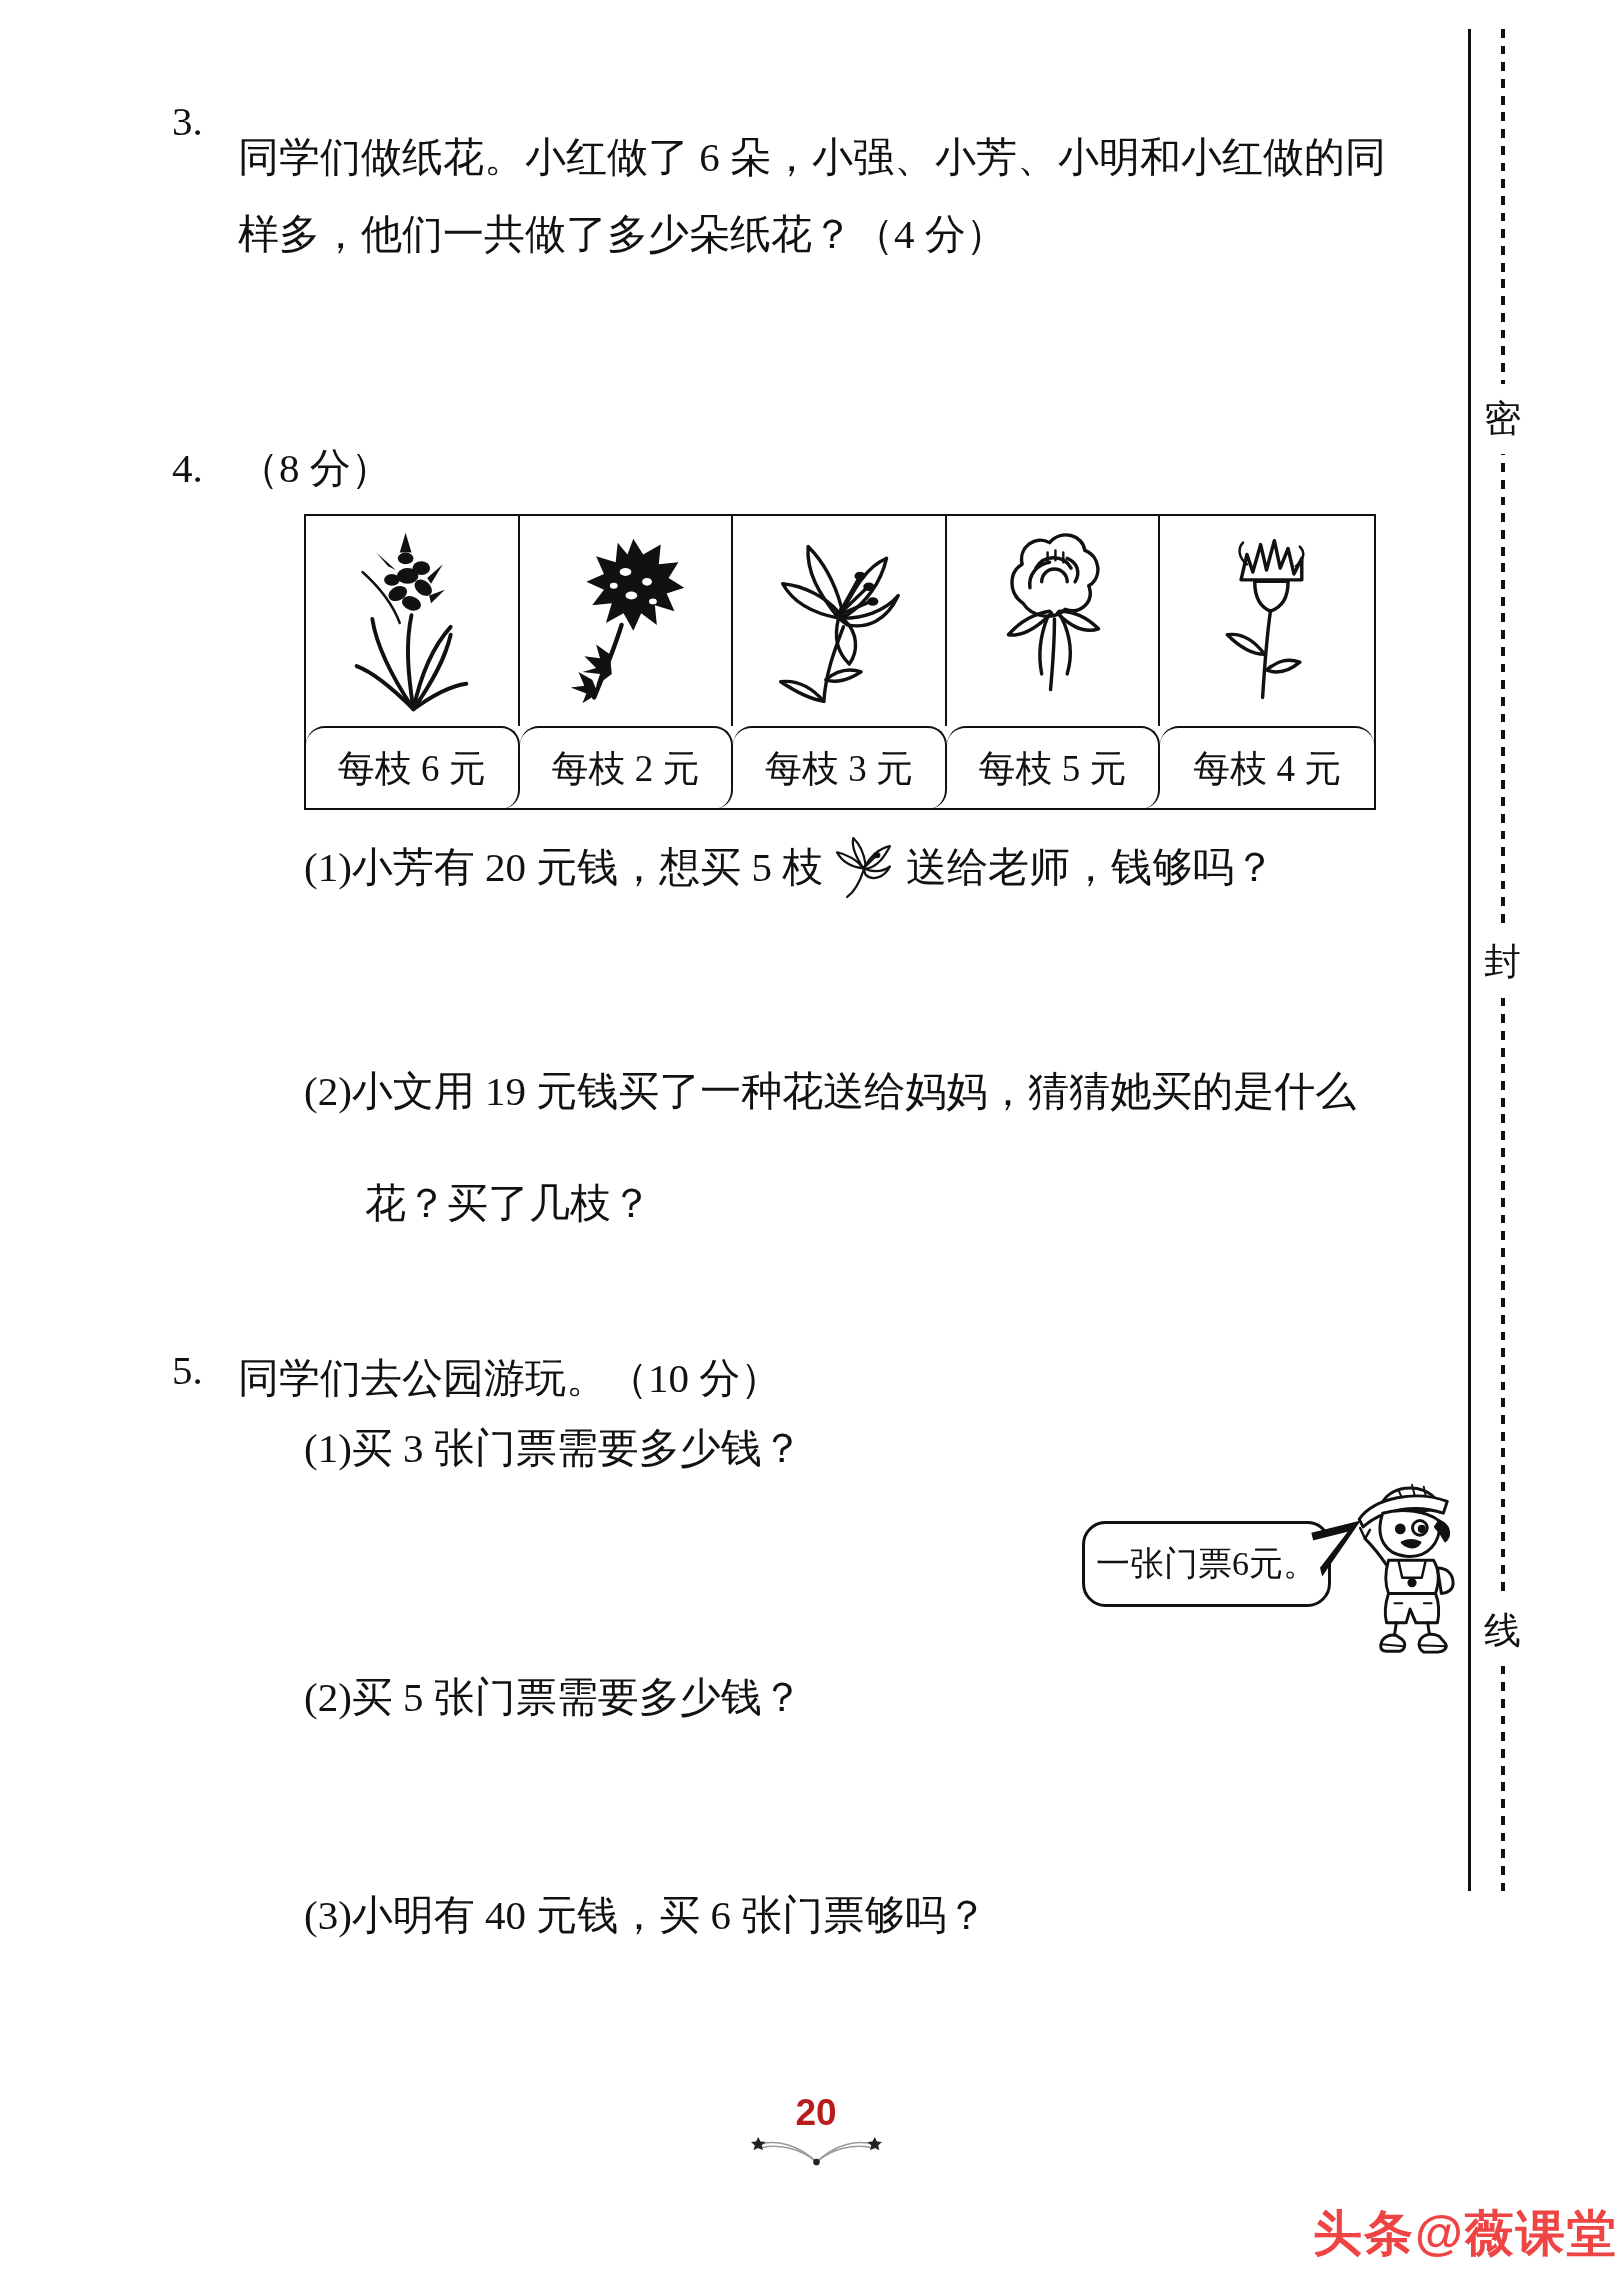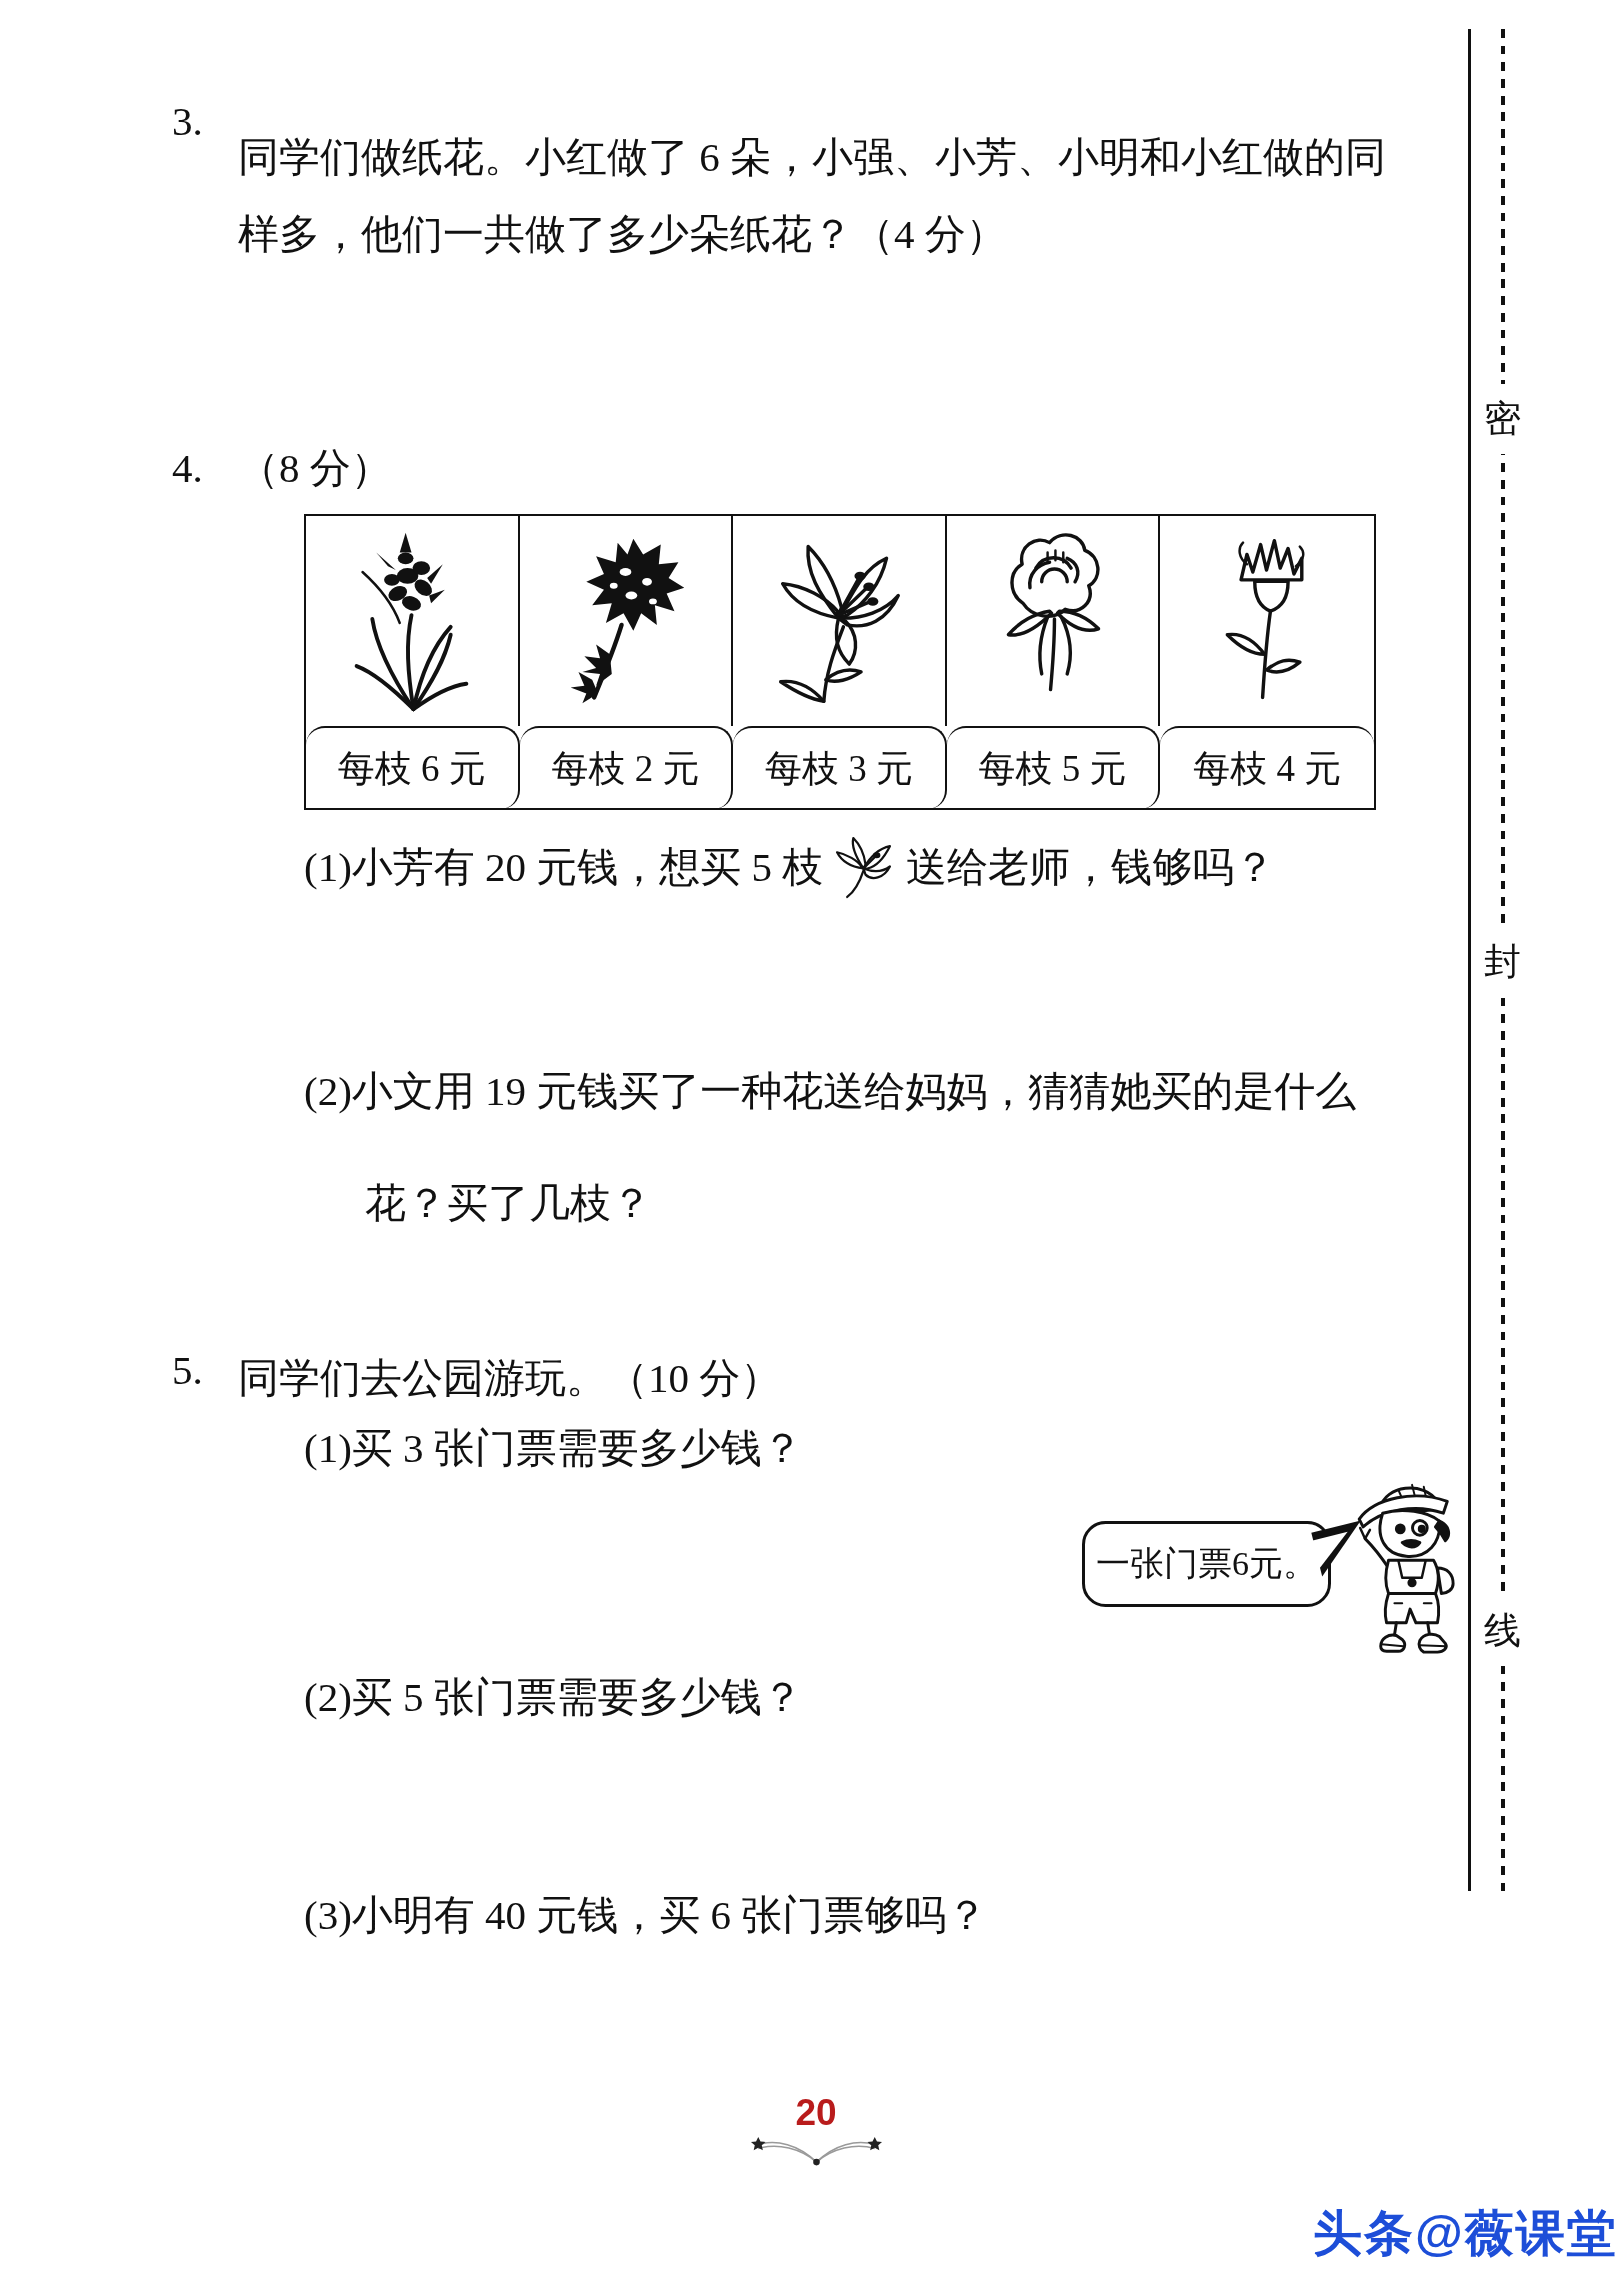--- a/index.html
+++ b/index.html
@@ -88,21 +88,21 @@
   .page-number{
     position:absolute;left:777px;top:2092px;width:78px;
     text-align:center;
     font-family:"Liberation Sans","DejaVu Sans",sans-serif;
     font-weight:bold;font-size:37px;color:#b91c1c;
   }
   .flourish{position:absolute;left:748px;top:2133px;}
   .watermark{
     position:absolute;left:1313px;top:2201px;
     font-family:"Liberation Sans","DejaVu Sans",sans-serif;
-    font-weight:900;font-size:49px;letter-spacing:2px;color:#1d4ed8;
+    font-weight:900;font-size:49px;letter-spacing:2px;color:#ef4444;
     white-space:nowrap;
   }
   svg{display:block;}
 </style>
 </head>
 <body>
 
 <div class="page">
 
   <div class="t qnum" style="left:172px;top:96px;">3.</div>

